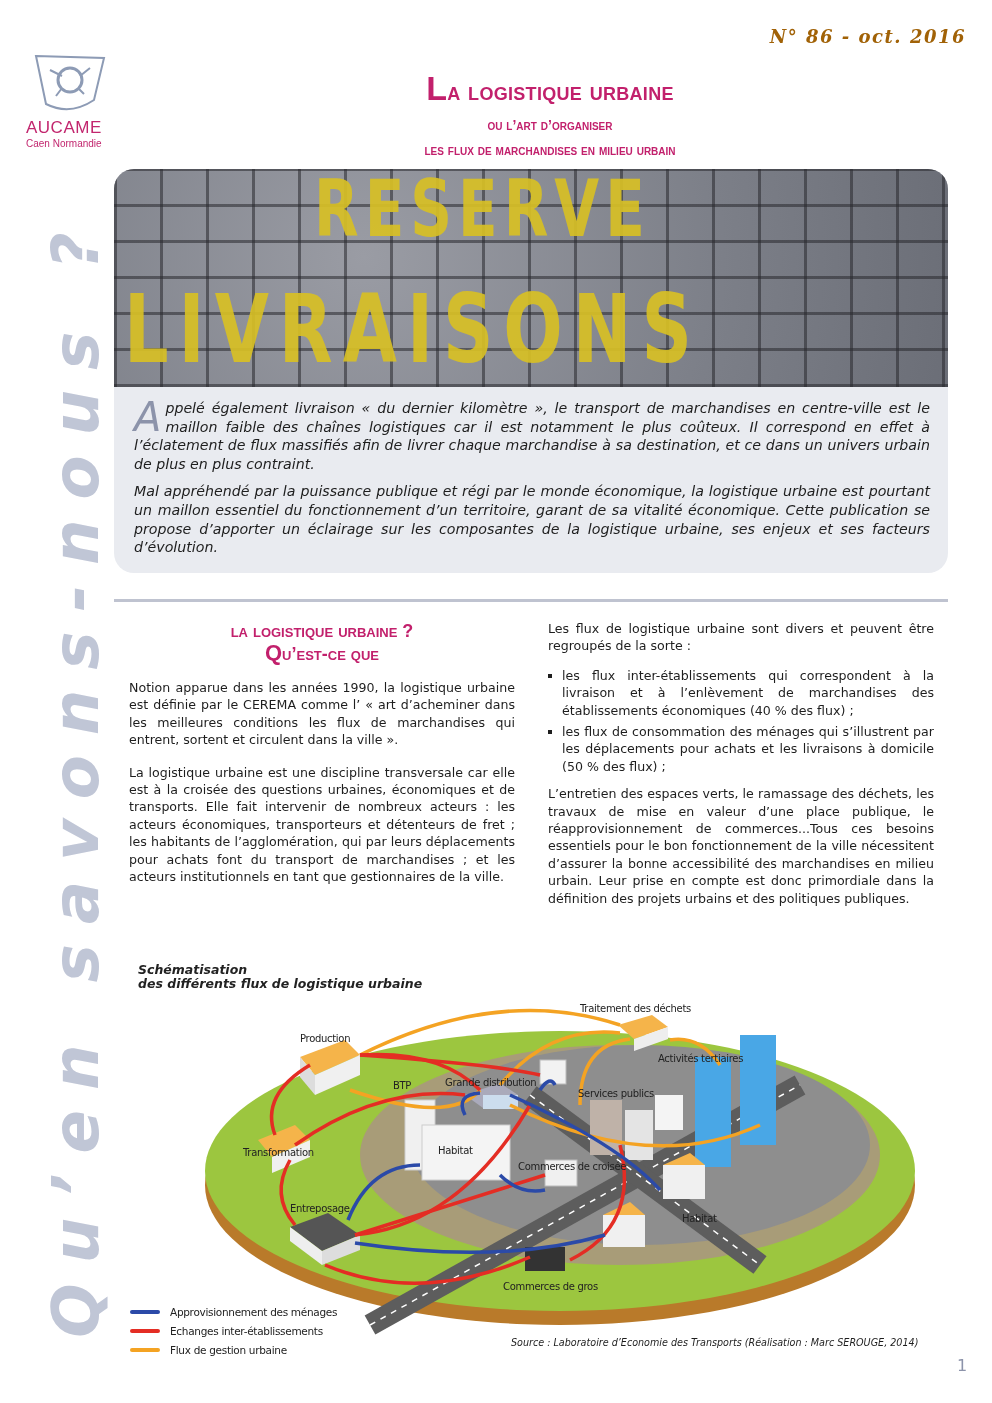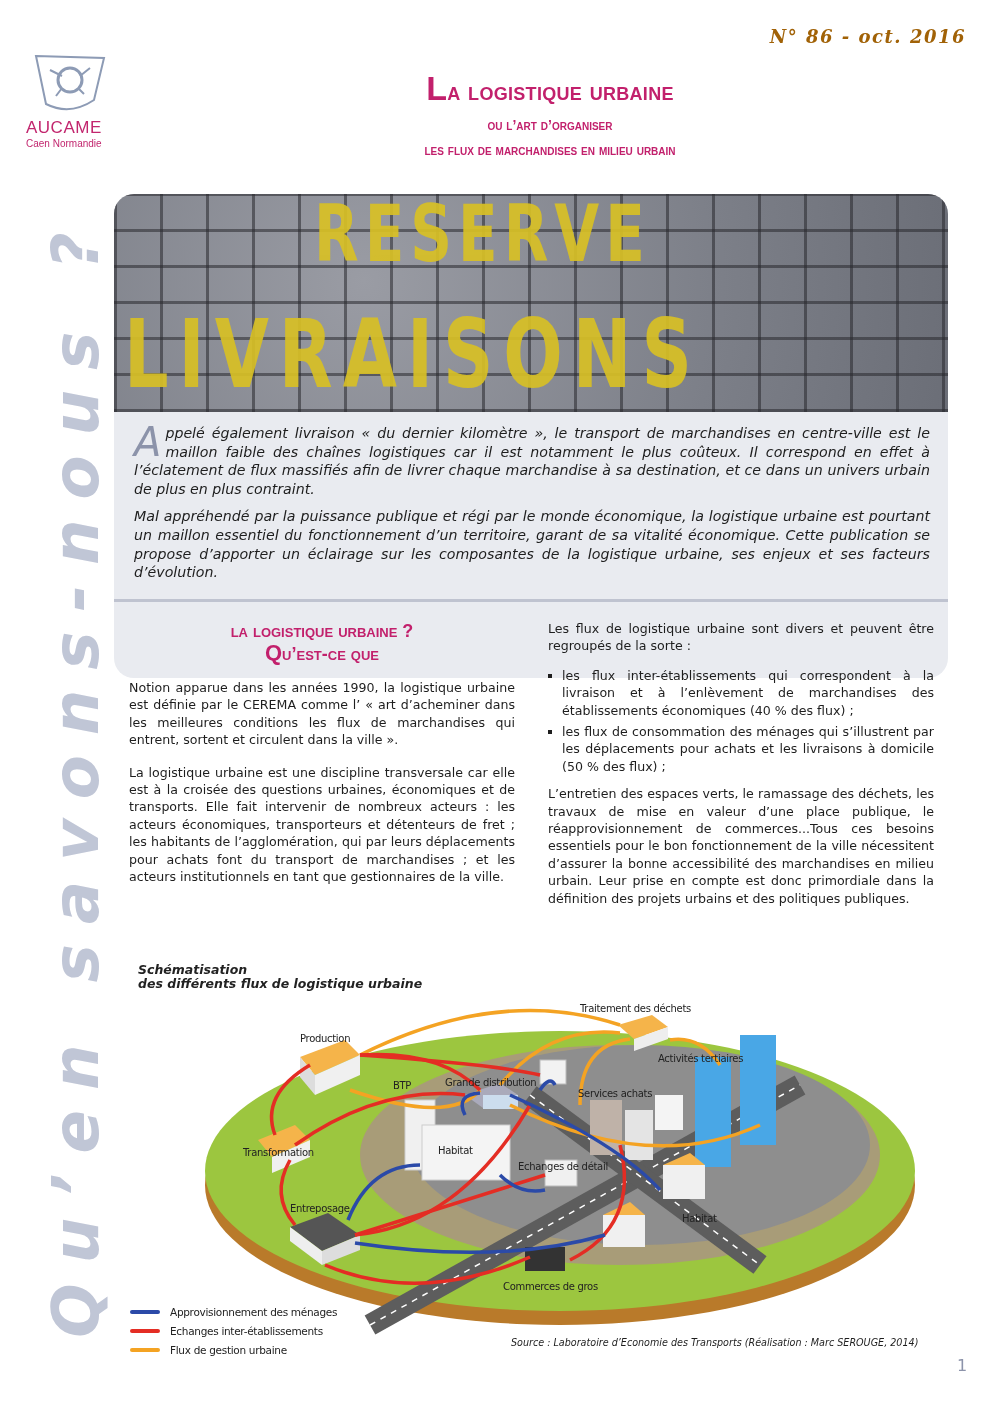--- a/index.html
+++ b/index.html
@@ -14,21 +14,21 @@
   .issue { position: absolute; right: 26px; top: 26px; font-family: "DejaVu Serif", serif; font-weight: bold; font-style: italic; font-size: 18px; color: #a16207; letter-spacing: 1.5px; }
 
   .title-block { position: absolute; left: 240px; top: 66px; width: 620px; text-align: center; color: #c2206c; font-family: "Liberation Sans", sans-serif; font-weight: bold; }
   .title-main { font-size: 26px; letter-spacing: 0.3px; font-variant: small-caps; line-height: 44px; }
   .title-main .big { font-size: 34px; }
   .title-sub { font-size: 14px; font-variant: small-caps; line-height: 25px; }
 
   .side-title { position: absolute; left: 36px; top: 190px; width: 80px; height: 1170px; }
   .side-title span { position: absolute; left: 50%; top: 50%; transform: translate(-50%, -50%) rotate(-90deg); white-space: nowrap; font-family: "DejaVu Sans", sans-serif; font-weight: bold; font-style: italic; font-size: 64px; color: #c0c6d6; letter-spacing: 20px; }
 
-  .hero { position: absolute; left: 114px; top: 194px; width: 834px; height: 484px; border-radius: 20px 20px 20px 20px; overflow: hidden; background: #e9ebf0; }
+  .hero { position: absolute; left: 114px; top: 169px; width: 834px; height: 404px; border-radius: 20px 20px 20px 20px; overflow: hidden; background: #e9ebf0; }
   .hero-photo { position: absolute; left: 0; top: 0; width: 834px; height: 218px; background:
     repeating-linear-gradient(90deg, rgba(40,40,45,0.55) 0 3px, transparent 3px 46px),
     repeating-linear-gradient(0deg, rgba(40,40,45,0.55) 0 3px, transparent 3px 36px),
     radial-gradient(circle at 30% 40%, #9a9ca4 0, #7c7f88 60%, #6b6e77 100%);
   }
   .hero-photo .paint { position: absolute; font-family: "DejaVu Sans", sans-serif; font-weight: bold; color: #d8c025; opacity: 0.92; letter-spacing: 6px; transform: scaleY(1.35); }
   .hero-photo .p1 { left: 200px; top: 6px; font-size: 58px; }
   .hero-photo .p2 { left: 10px; top: 120px; font-size: 70px; letter-spacing: 10px; }
   .hero-text { position: absolute; left: 20px; top: 230px; width: 796px; font-family: "DejaVu Sans", sans-serif; font-style: italic; font-size: 14.2px; line-height: 18.6px; color: #1e1e1e; text-align: justify; }
   .hero-text p { margin-bottom: 9px; }
@@ -202,24 +202,24 @@
       <path d="M300 180 Q320 200 345 195"></path>
       <path d="M310 100 Q420 150 460 195"></path>
       <path d="M340 95 Q350 80 355 90"></path>
     </g>
   </svg>
   <span class="dlabel" style="left:100px; top:38px;">Production</span>
   <span class="dlabel" style="left:380px; top:8px;">Traitement des déchets</span>
   <span class="dlabel" style="left:458px; top:58px;">Activités tertiaires</span>
   <span class="dlabel" style="left:193px; top:85px;">BTP</span>
   <span class="dlabel" style="left:245px; top:82px;">Grande distribution</span>
-  <span class="dlabel" style="left:378px; top:93px;">Services achats</span>
+  <span class="dlabel" style="left:378px; top:93px;">Services publics</span>
   <span class="dlabel" style="left:30px; top:152px;margin-left:13px;">Transformation</span>
   <span class="dlabel" style="left:238px; top:150px;">Habitat</span>
-  <span class="dlabel" style="left:318px; top:166px;">Echanges de détail</span>
+  <span class="dlabel" style="left:318px; top:166px;">Commerces de croisée</span>
   <span class="dlabel" style="left:90px; top:208px;">Entreposage</span>
   <span class="dlabel" style="left:482px; top:218px;">Habitat</span>
   <span class="dlabel" style="left:303px; top:286px;">Commerces de gros</span>
 </div>
 
 <div class="legend">
   <div class="legend-row">
     <span class="legend-swatch" style="background:#2b4aa8"></span>
     <span class="legend-label">Approvisionnement des ménages</span>
   </div>

